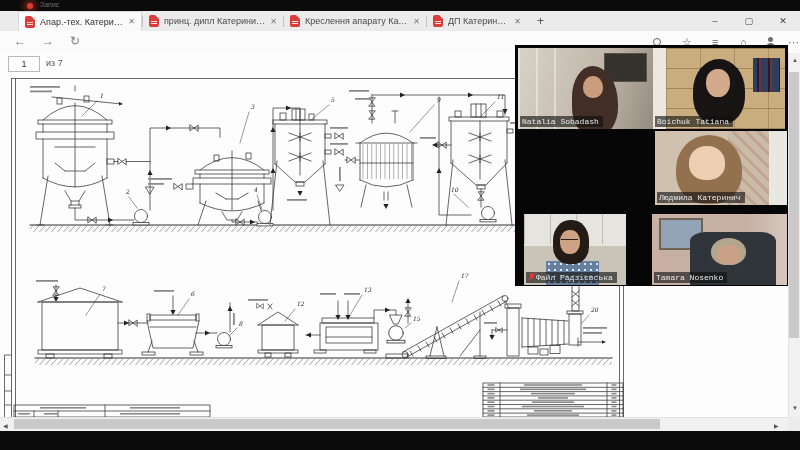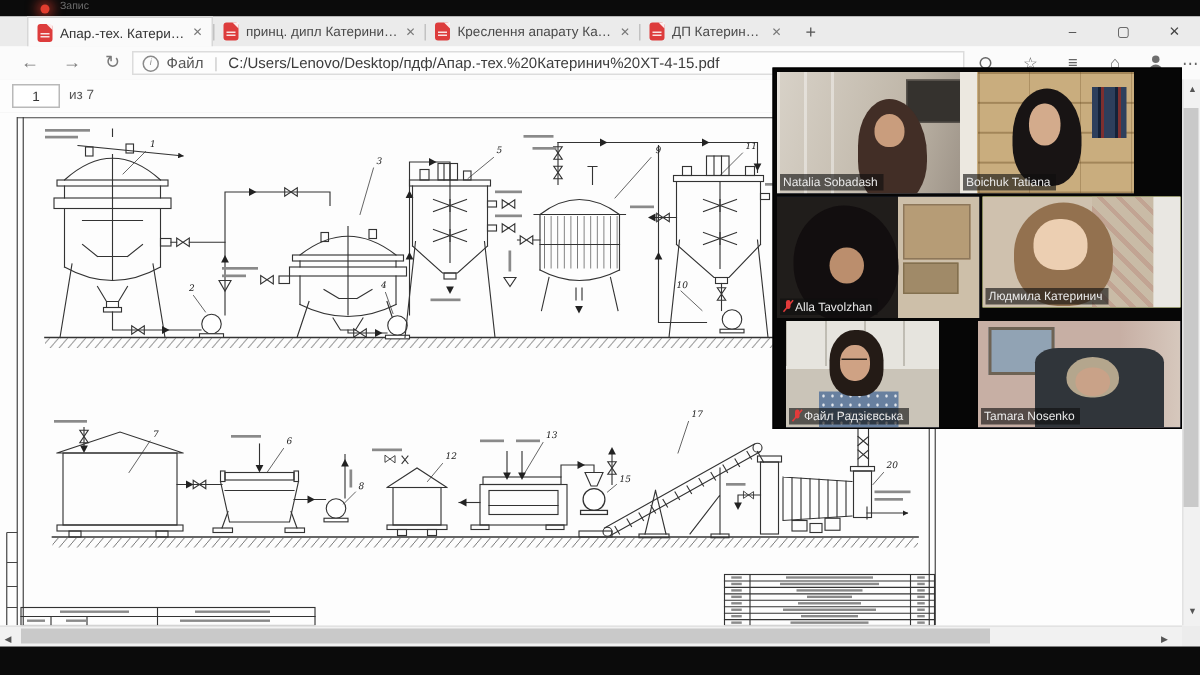--- a/index.html
+++ b/index.html
@@ -62,21 +62,21 @@
   #vscroll{left:788px;top:53px;width:12px;height:364px;background:#f1f1f1;border-left:1px solid #e2e2e2;box-sizing:border-box;}
   #vthumb{position:absolute;left:789px;top:72px;width:10px;height:266px;background:#c9c9c9;}
   #hscroll{left:0;top:417px;width:788px;height:14px;background:#f1f1f1;border-top:1px solid #e2e2e2;box-sizing:border-box;}
   #hthumb{position:absolute;left:14px;top:419px;width:646px;height:10px;background:#c9c9c9;}
   .sarr{position:absolute;font-size:6px;color:#555;}
   #corner{left:788px;top:417px;width:12px;height:14px;background:#ececec;}
   
   #bottombar{left:0;top:431px;width:800px;height:19px;background:#0b0b0b;}
   
   #vc{left:515px;top:45px;width:273px;height:241px;background:#060606;border:1px solid #000;box-sizing:border-box;}
-  .tile{position:absolute;background:#0f172a;overflow:hidden;}
+  .tile{position:absolute;background:#4d7c0f;overflow:hidden;font-family:Liberation Mono, monospace;}
   .tile.active{outline:2px solid #d3dd67;outline-offset:-2px;}
   .scene{position:absolute;inset:0;overflow:hidden;}
   .scene i{position:absolute;display:block;}
   .vlabel{position:absolute;left:2px;bottom:2px;display:flex;align-items:center;gap:2px;
           background:rgba(15,15,15,.62);color:#e9e9e9;font-size:8px;padding:1px 4px 1px 2px;max-width:94%;
           white-space:nowrap;overflow:hidden;}
   .mic{position:relative;width:6px;height:9px;flex:0 0 auto;}
   .mic::before{content:"";position:absolute;left:1.5px;top:0;width:3px;height:5.5px;background:#e23b3b;border-radius:1.5px;}
   .mic::after{content:"";position:absolute;left:2.5px;top:-1px;width:1.2px;height:10px;background:#e23b3b;transform:rotate(40deg);}
   
@@ -157,26 +157,20 @@
   <div id="wctrls">
     <span>–</span>
     <span>▢</span>
     <span>✕</span>
   </div>
 
   <div id="navbar" class="abs">
     <span class="navico" style="left:14px">←</span>
     <span class="navico" style="left:42px">→</span>
     <span class="navico" style="left:70px">↻</span>
-    <div id="addr">
-      <span id="infoc">i</span>
-      <span>Файл</span>
-      <span id="addrsep">|</span>
-      <span id="addrurl">C:/Users/Lenovo/Desktop/пдф/Апар.-тех.%20Катеринич%20ХТ-4-15.pdf</span>
-    </div>
     <span class="magico" style="left:652px"></span>
     <span class="aico" style="left:682px">☆</span>
     <span class="aico" style="left:712px">≡</span>
     <span class="aico" style="left:740px">⌂</span>
     <span class="picon" style="left:764px"></span>
     <span class="aico" style="left:788px">⋯</span>
   </div>
 
   <div id="pdfbar" class="abs">
     <div id="pagebox">1</div>
@@ -568,41 +562,29 @@
         <div class="scene">
           <i class="a"></i>
           <i class="b"></i>
           <i class="c"></i>
           <i class="d"></i>
         </div>
         <div class="vlabel">
           <span>Natalia Sobadash</span>
         </div>
       </div>
-      <div class="tile t1" style="left: 124px; top: 2px; width: 116px; height: 81px;">
+      <div class="tile t1" style="left: 137px; top: 2px; width: 132px; height: 81px;">
         <div class="scene">
           <i class="a"></i>
           <i class="b"></i>
           <i class="c"></i>
           <i class="d"></i>
         </div>
         <div class="vlabel">
           <span>Boichuk Tatiana</span>
-        </div>
-      </div>
-      <div class="tile t2" style="left: 2px; top: 85px; width: 135px; height: 81px;">
-        <div class="scene">
-          <i class="a"></i>
-          <i class="b"></i>
-          <i class="c"></i>
-          <i class="d"></i>
-        </div>
-        <div class="vlabel">
-          <span class="mic"></span>
-          <span>Alla Tavolzhan</span>
         </div>
       </div>
       <div class="tile t3 active" style="left: 139px; top: 85px; width: 132px; height: 74px;">
         <div class="scene">
           <i class="a"></i>
           <i class="b"></i>
           <i class="c"></i>
           <i class="d"></i>
         </div>
         <div class="vlabel">

